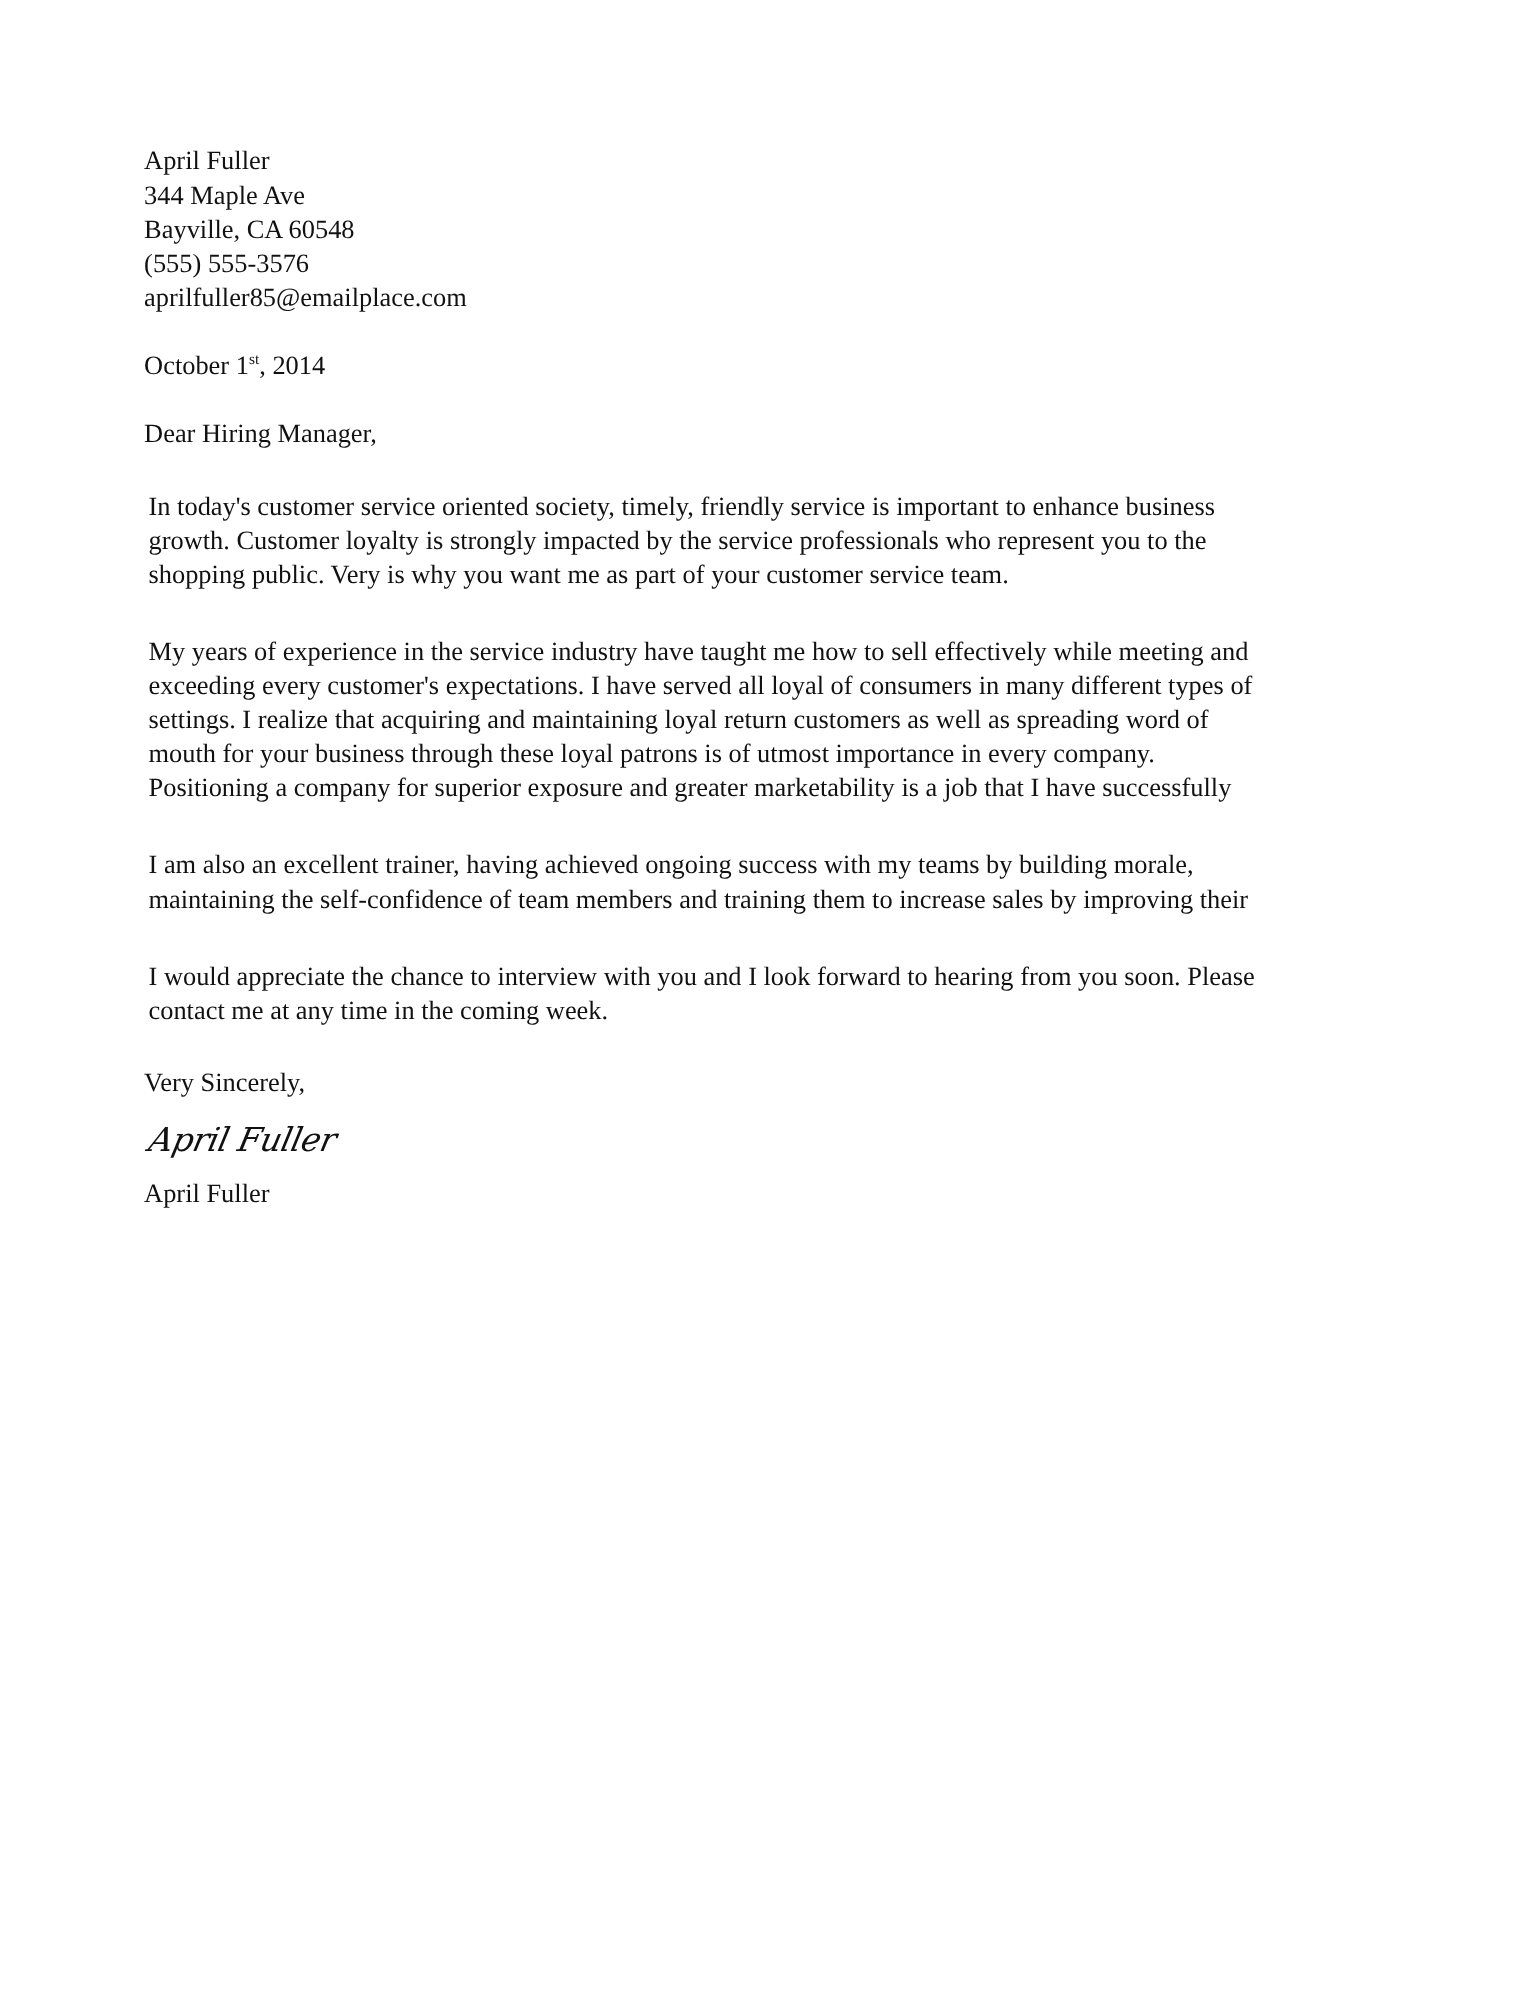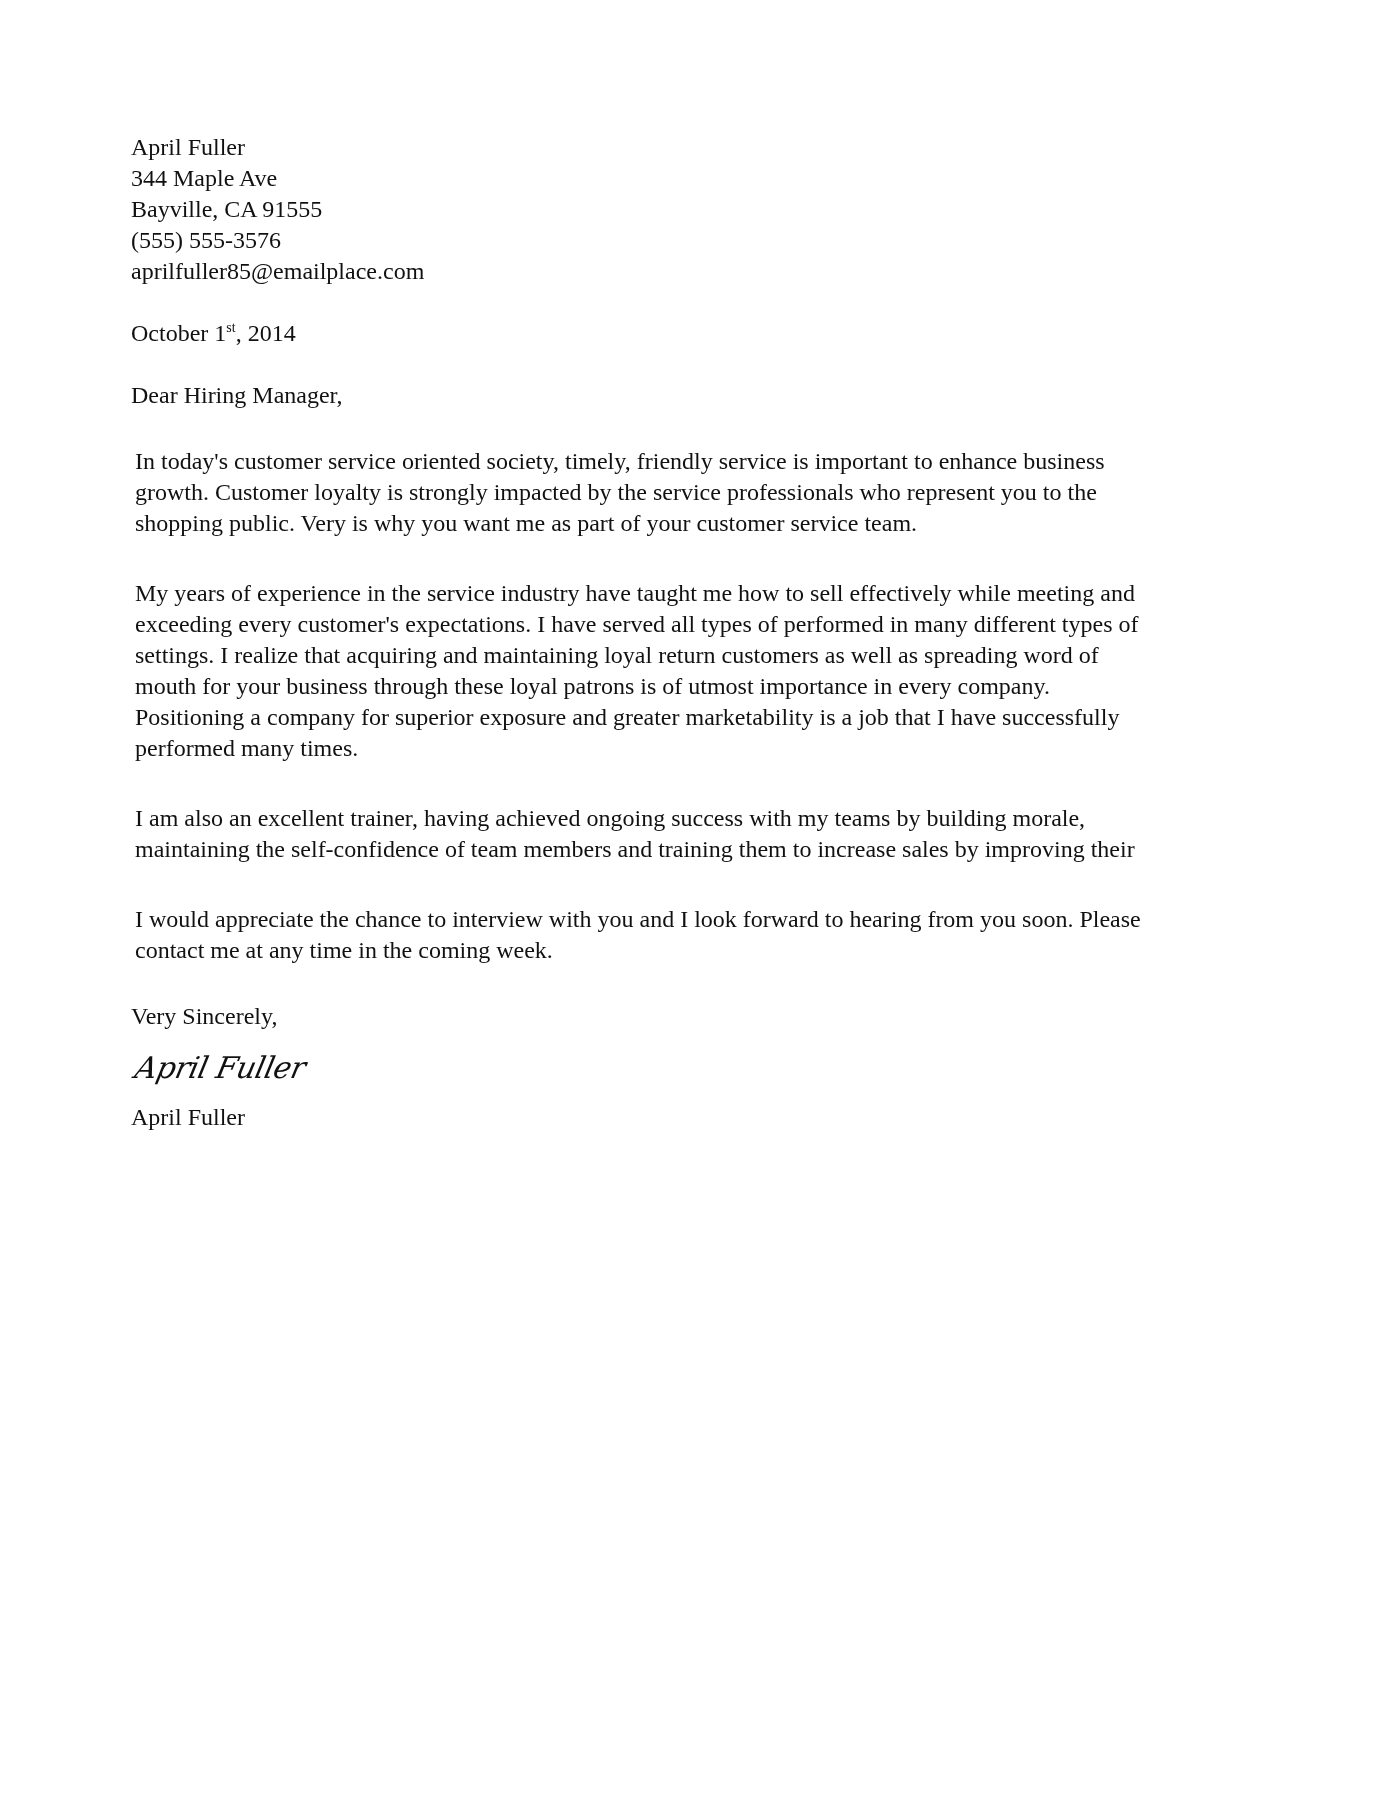--- a/index.html
+++ b/index.html
@@ -20,43 +20,42 @@
     transform: skewX(-12deg); transform-origin: left bottom; display: inline-block;
   }
 </style>
 </head>
 <body>
 
 <div class="page">
   <div>
     <span class="line">April Fuller</span>
     <span class="line">344 Maple Ave</span>
-    <span class="line">Bayville, CA 91555</span>
+    <span class="line">Bayville, CA 60548</span>
     <span class="line">(555) 555-3576</span>
     <span class="line">aprilfuller85@emailplace.com</span>
   </div>
   <div class="gap"></div>
   <div class="line"><span>October 1</span><sup>st</sup><span>, 2014</span></div>
   <div class="gap"></div>
   <div class="line">Dear Hiring Manager,</div>
   <div class="gap"></div>
 
   <div class="para">
     <span class="line">In today's customer service oriented society, timely, friendly service is important to enhance business</span>
     <span class="line">growth. Customer loyalty is strongly impacted by the service professionals who represent you to the</span>
     <span class="line">shopping public.  Very is why you want me as part of your customer service team.</span>
   </div>
   <div class="gap"></div>
   <div class="para">
     <span class="line">My years of experience in the service industry have taught me how to sell effectively while meeting and</span>
-    <span class="line">exceeding every customer's expectations. I have served all types of performed in many different types of</span>
+    <span class="line">exceeding every customer's expectations. I have served all loyal of consumers in many different types of</span>
     <span class="line">settings. I realize that acquiring and maintaining loyal return customers as well as spreading word of</span>
     <span class="line">mouth for your business through these loyal patrons is of utmost importance in every company.</span>
     <span class="line">Positioning a company for superior exposure and greater marketability is a job that I have successfully</span>
-    <span class="line">performed many times.</span>
   </div>
   <div class="gap"></div>
   <div class="para">
     <span class="line">I am also an excellent trainer, having achieved ongoing success with my teams by building morale,</span>
     <span class="line">maintaining the self-confidence of team members and training them to increase sales by improving their</span>
   </div>
   <div class="gap"></div>
   <div class="para">
     <span class="line">I would appreciate the chance to interview with you and I look forward to hearing from you soon.  Please</span>
     <span class="line">contact me at any time in the coming week.</span>

